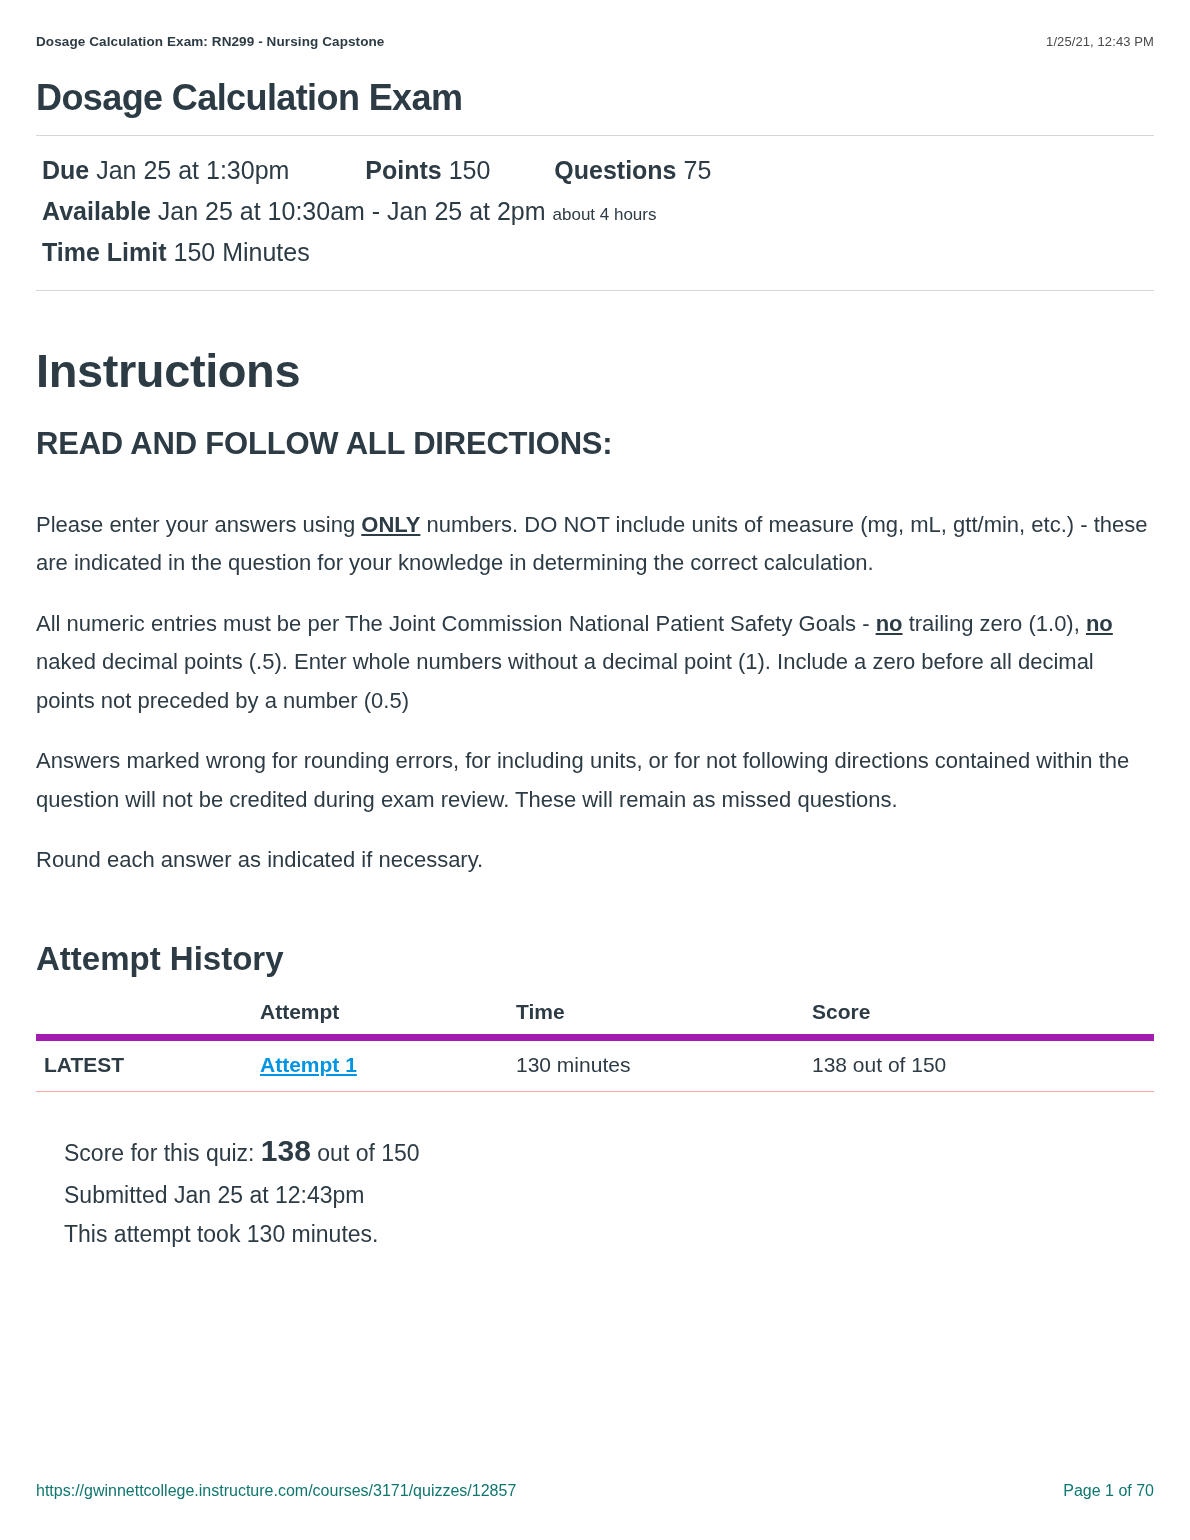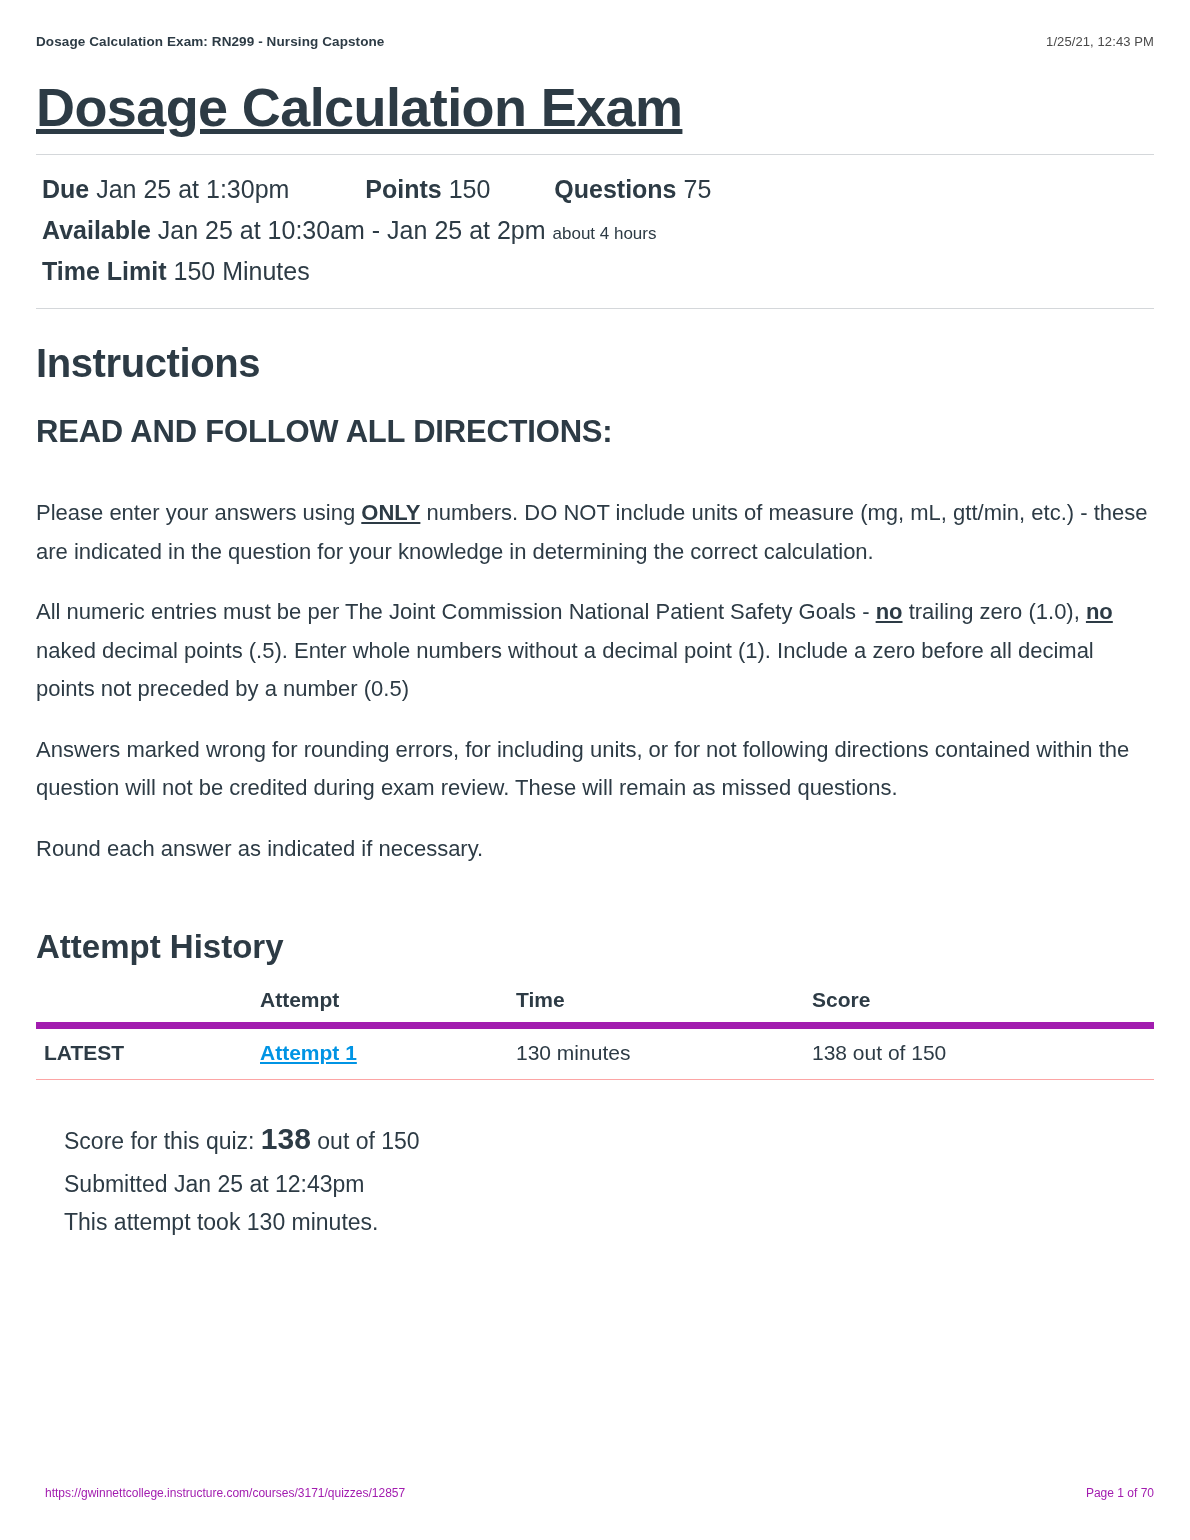--- a/index.html
+++ b/index.html
@@ -32,27 +32,26 @@
     font-weight: bold;
     letter-spacing: 0.1px;
   }
   .print-header .right {
     font-weight: normal;
     color: #4a4a4a;
     font-size: 13px;
   }
   
   h1.quiz-title {
-    font-size: 54px;
+    font-size: 36px;
     line-height: 1.05;
     font-weight: bold;
     margin: 30px 0 18px 0;
     letter-spacing: -0.6px;
     color: #2d3b45;
-    text-decoration: underline;
   }
   .rule {
     border: 0;
     border-top: 1px solid #d4d7da;
     margin: 0;
   }
   
   .details {
     padding: 14px 6px 16px 6px;
     font-size: 25px;
@@ -72,23 +71,23 @@
   .details .row1 span.gap {
     display: inline-block;
     width: 62px;
   }
   .details .gap2 {
     display: inline-block;
     width: 50px;
   }
   
   h2.instructions-heading {
-    font-size: 40px;
-    font-weight: bold;
-    margin: 32px 0 28px 0;
+    font-size: 47px;
+    font-weight: bold;
+    margin: 52px 0 28px 0;
     letter-spacing: -0.4px;
   }
   h3.directions-heading {
     font-size: 31px;
     font-weight: bold;
     margin: 0 0 44px 0;
     letter-spacing: -0.2px;
   }
   p.body-text {
     font-size: 22px;
@@ -142,27 +141,27 @@
     line-height: 1.68;
     color: #2d3b45;
   }
   .score-block .big {
     font-size: 30px;
     font-weight: bold;
   }
   
   .print-footer {
     position: absolute;
-    left: 45px;
+    left: 36px;
     right: 36px;
     bottom: 40px;
     display: flex;
     justify-content: space-between;
-    font-size: 12px;
-    color: #a21caf;
+    font-size: 16px;
+    color: #0f766e;
   }
 </style>
 </head>
 <body>
 
 <div class="page">
 
   <div class="print-header">
     <span>Dosage Calculation Exam: RN299 - Nursing Capstone</span>
     <span class="right">1/25/21, 12:43 PM</span>

